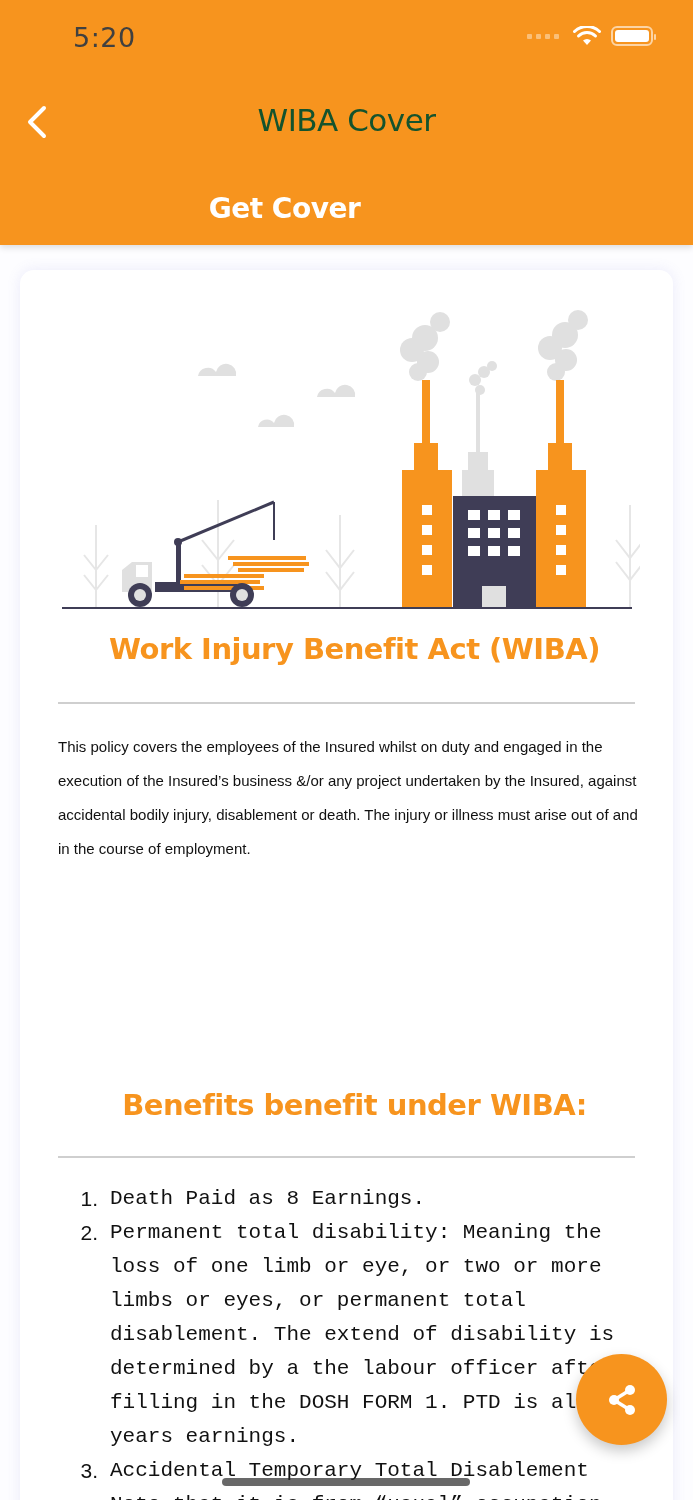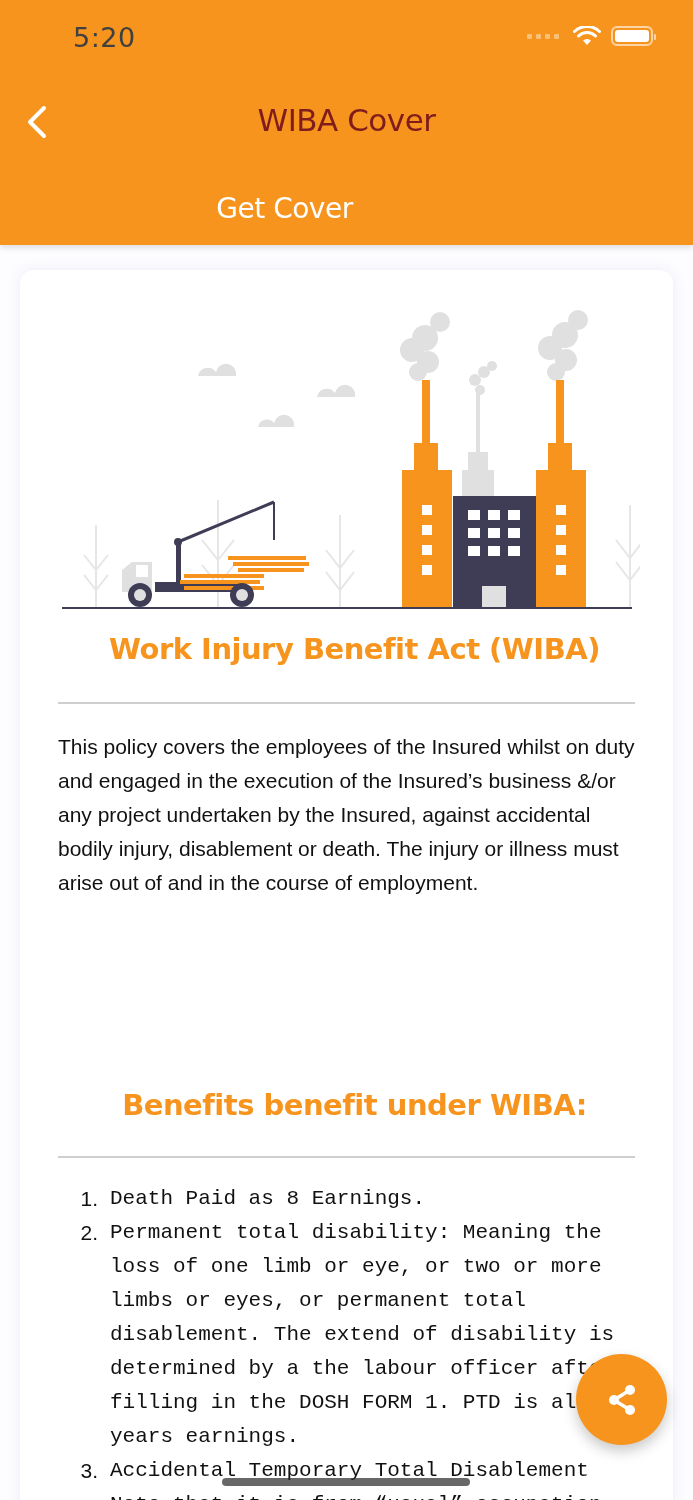--- a/index.html
+++ b/index.html
@@ -26,23 +26,23 @@
   }
   .battery .fill { width: 100%; height: 100%; background: #fff; border-radius: 3px; }
   .battery::after {
     content: ""; position: absolute; right: -5px; top: 6px; width: 2px; height: 6px;
     background: rgba(255,255,255,0.6); border-radius: 1px;
   }
 
   .back-btn { position: absolute; left: 20px; top: 100px; width: 40px; height: 44px; }
   .nav-title {
     position: absolute; left: 0; right: 0; top: 102px; text-align: center;
-    color: #7f1d1d; font-size: 31px; font-family: "DejaVu Sans", sans-serif; letter-spacing: -0.5px;
-  }
-  .tabs { position: absolute; left: 0; top: 180px; width: 569px; height: 65px; display: flex; }
+    color: #14532d; font-size: 31px; font-family: "DejaVu Sans", sans-serif; letter-spacing: -0.5px;
+  }
+  .tabs { position: absolute; left: 0; top: 180px; width: 569px; height: 65px; display: flex; font-weight: bold; }
   .tab {
     flex: 1; text-align: center; color: #fff; font-size: 28px;
     font-family: "DejaVu Sans", sans-serif; letter-spacing: -0.5px; padding-top: 12px; position: relative;
   }
   .tab.active::after {
     content: ""; position: absolute; left: 0; right: 0; bottom: 0; height: 4px; background: #fff;
   }
 
   .content-bg {
     position: absolute; left: 0; top: 245px; width: 693px; height: 1255px;
@@ -56,21 +56,21 @@
   .illustration { position: absolute; left: 40px; top: 30px; width: 580px; height: 315px; }
 
   .section-title {
     position: absolute; left: 16px; right: 0; text-align: center;
     color: #F7941E; font-weight: bold; font-size: 29px;
     font-family: "DejaVu Sans", sans-serif; letter-spacing: -0.5px;
   }
   .divider { position: absolute; left: 38px; width: 577px; height: 2px; background: #cfcfcf; }
   .para {
     position: absolute; left: 38px; width: 590px;
-    color: #111; font-size: 21px; line-height: 34px;
+    color: #111; font-size: 15px; line-height: 34px;
     font-family: "Liberation Sans", sans-serif;
   }
   .benefits-list { position: absolute; left: 38px; width: 590px; top: 912px; list-style: none; }
   .benefits-list li {
     display: flex; color: #111; font-size: 21px; line-height: 34px;
     font-family: "Liberation Sans", sans-serif;
   }
   .benefits-list .num { width: 52px; text-align: right; padding-right: 12px; flex-shrink: 0; }
   .benefits-list .txt { flex: 1; font-family: Liberation Mono, monospace; }
 

